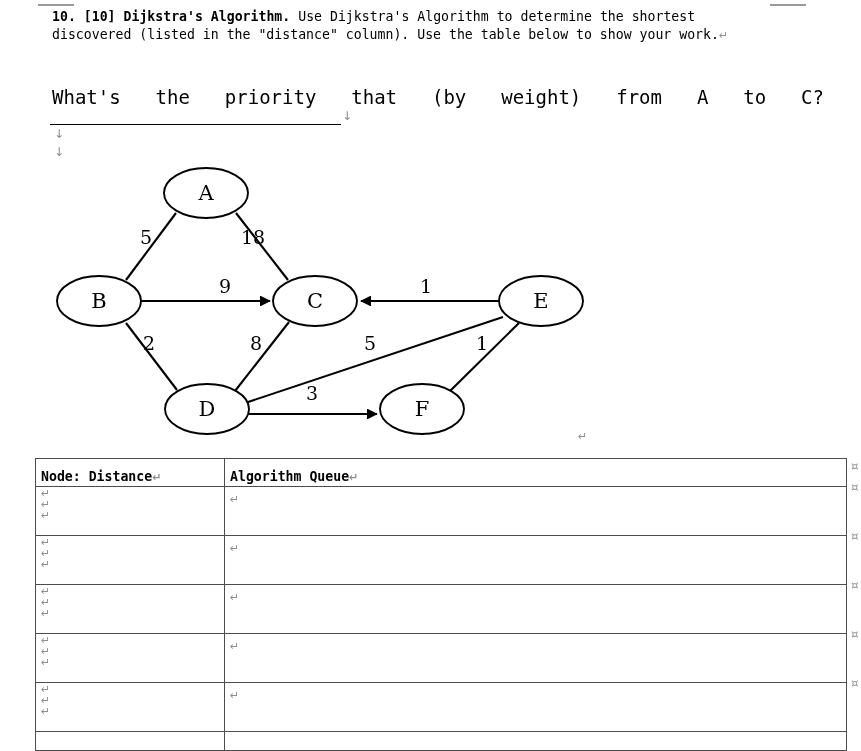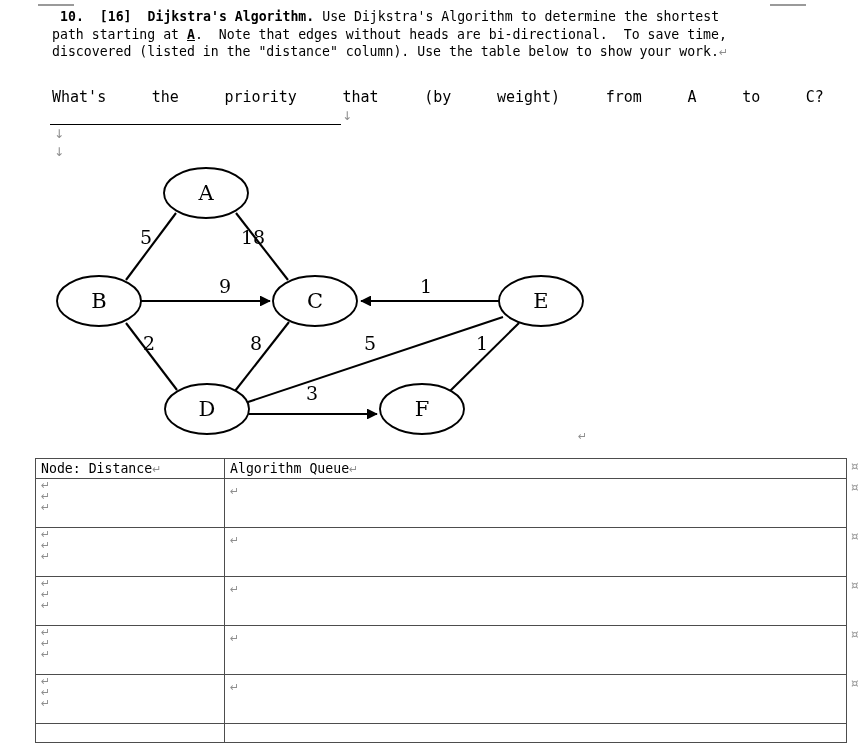--- a/index.html
+++ b/index.html
@@ -34,30 +34,30 @@
     width: 780px;
     font-size: 13.2px;
     line-height: 17.6px;
     letter-spacing: 0px;
   }
   #question-block .qline {
     white-space: pre;
     display: block;
     height: 17.6px;
   }
-  .q-bold { font-weight: bold; margin-left: 8px; }
+  .q-bold { font-weight: bold; }
   .q-bold-underline { font-weight: bold; text-decoration: underline; }
 
   
   #subquestion-line {
     position: absolute;
     left: 52px;
     top: 89px;
     width: 772px;
-    font-size: 15px;
+    font-size: 19px;
     line-height: 17.6px;
     display: flex;
     justify-content: space-between;
     white-space: pre;
   }
 
   
   #answer-rule {
     position: absolute;
     left: 50px;
@@ -133,25 +133,25 @@
     border-collapse: collapse;
     table-layout: fixed;
   }
   #work-table td {
     border: 1.3px solid #4d4d4d;
     vertical-align: top;
     padding: 1px 5px 0 5px;
   }
   #work-table tr.header-row td {
     font-size: 13.2px;
-    font-weight: normal;
+    font-weight: bold;
     font-family: "DejaVu Sans Mono", "Liberation Mono", monospace;
     height: 19px;
     line-height: 19px;
-    padding-top: 0px;
+    padding-top: 8px;
     border-top-width: 1.6px;
     border-bottom-width: 1.6px;
   }
   #work-table tr.body-row td {
     height: 47px;
   }
   #work-table tr.body-row.partial td {
     height: 17px;
   }
   #work-table col.col-node  { width: 189px; }
@@ -174,22 +174,21 @@
     line-height: 12px;
   }
 </style>
 </head>
 <body>
 
 <div class="margin-mark left"></div>
 <div class="margin-mark right"></div>
 
 <div id="question-block">
-  <span class="qline"><span class="q-bold">10.</span> <span class="q-bold">[16]</span> <span class="q-bold">Dijkstra's Algorithm.</span> <span>Use Dijkstra's Algorithm to determine the shortest</span></span>
-  <span class="qline"><span>path starting at</span> <span class="q-bold-underline">A</span><span>.  Note that edges without heads are bi-directional.  To save time,</span></span>
+  <span class="qline"><span class="q-bold">10.</span> <span class="q-bold">[10]</span> <span class="q-bold">Dijkstra's Algorithm.</span> <span>Use Dijkstra's Algorithm to determine the shortest</span></span>
   <span class="qline"><span>discovered (listed in the "distance" column). Use the table below to show your work.</span><span class="pilcrow">↵</span></span>
 </div>
 
 <div id="subquestion-line">
   <span>What's</span>
   <span>the</span>
   <span>priority</span>
   <span>that</span>
   <span>(by</span>
   <span>weight)</span>

